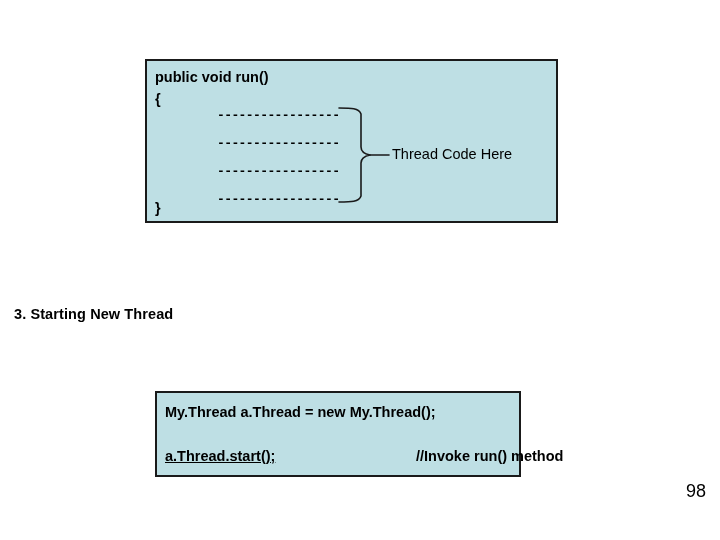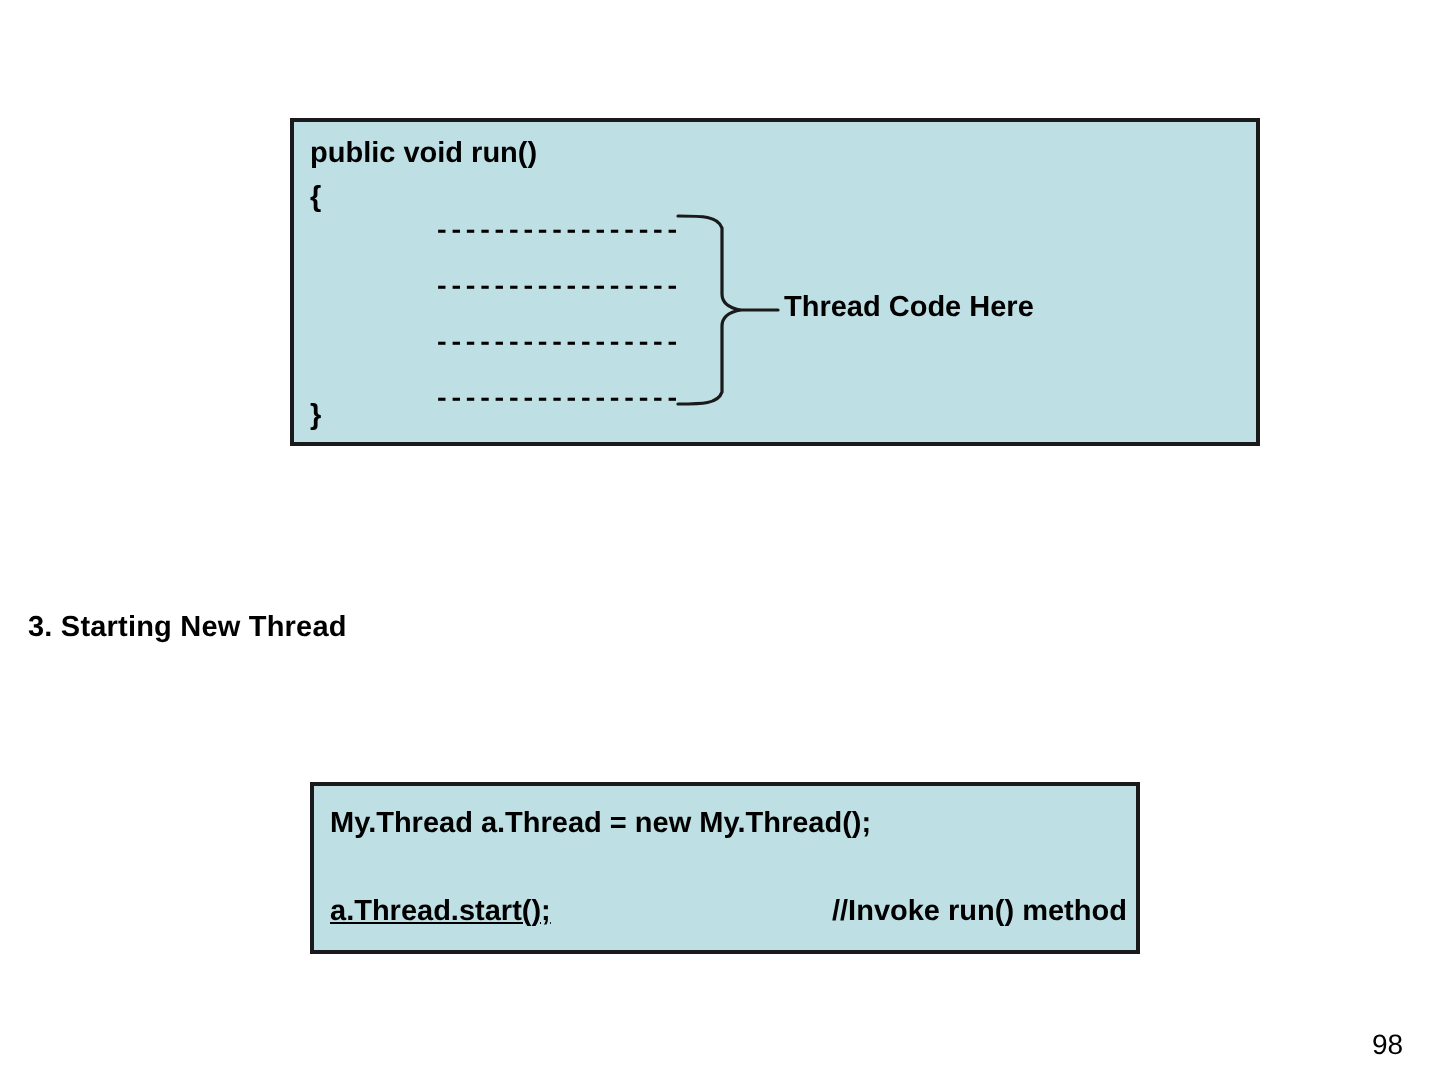--- a/index.html
+++ b/index.html
@@ -35,21 +35,21 @@
     position: absolute;
     background: #bedfe4;
     border: 2px solid #1a1a1a;
     box-sizing: border-box;
   }
 
   
   #run-box {
     left: 145px;
     top: 59px;
-    width: 485px;
+    width: 413px;
     height: 164px;
   }
   .code-line {
     position: absolute;
     font-weight: bold;
     font-size: 14.5px;
     line-height: 1.2;
     white-space: nowrap;
     color: #000000;
   }
@@ -84,43 +84,43 @@
     top: 44px;
     width: 60px;
     height: 100px;
   }
   #brace-wrap svg { display: block; }
 
   #thread-code-label {
     position: absolute;
     left: 245px;
     top: 85px;
-    font-weight: bold;
+    font-weight: normal;
     font-size: 14.5px;
     white-space: nowrap;
     color: #000000;
   }
 
   
   #start-box {
     left: 155px;
     top: 391px;
-    width: 415px;
+    width: 366px;
     height: 86px;
   }
   #start-line-1 { left: 8px;  top: 11px; }
   #start-line-2 { left: 8px;  top: 55px; text-decoration: underline; }
   #start-comment{ left: 219px; top: 55px; margin-left: 40px; }
 
   
   #page-number {
     position: absolute;
     left: 686px;
-    top: 514px;
-    font-size: 14px;
+    top: 481px;
+    font-size: 18px;
     color: #000000;
     white-space: nowrap;
   }
 </style>
 </head>
 <body>
 
 <div id="slide">
 
 

